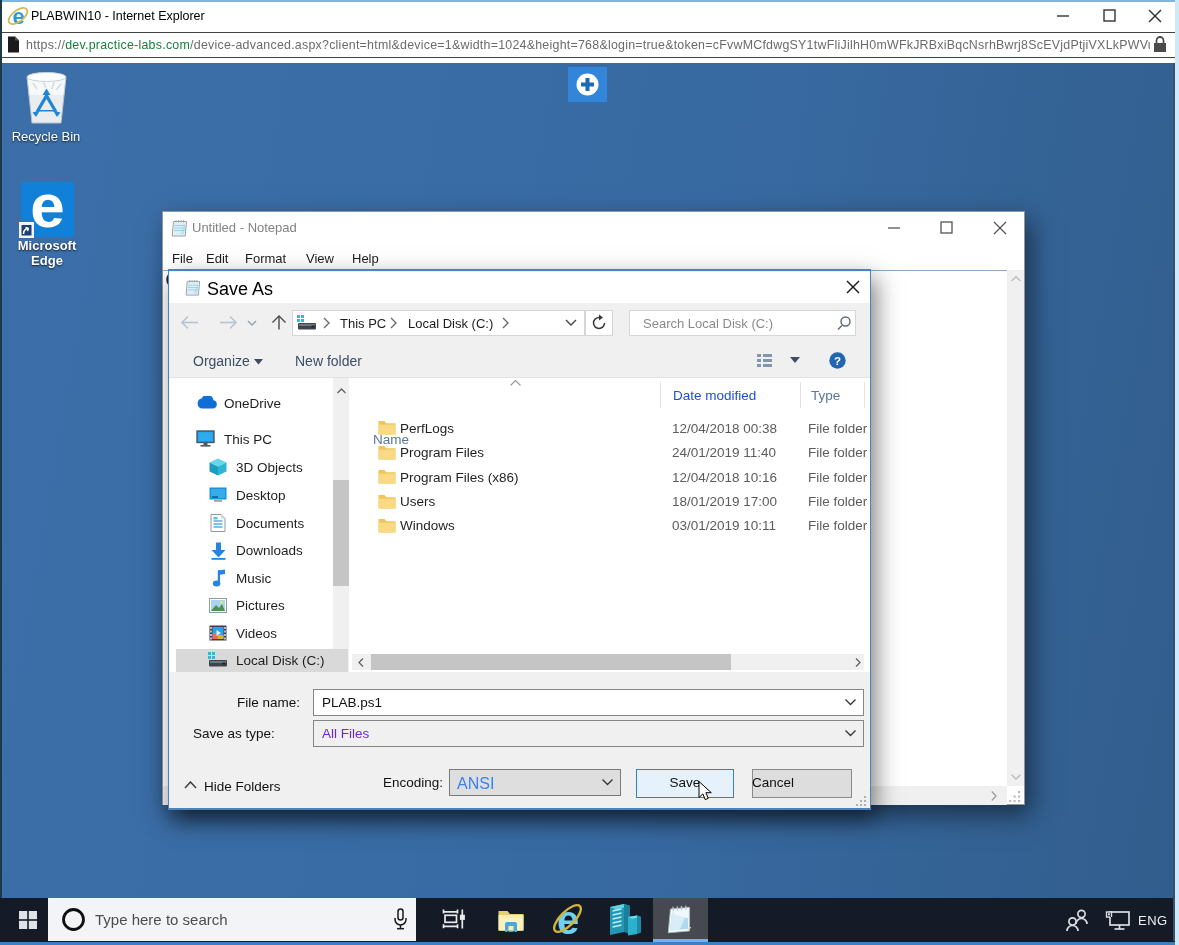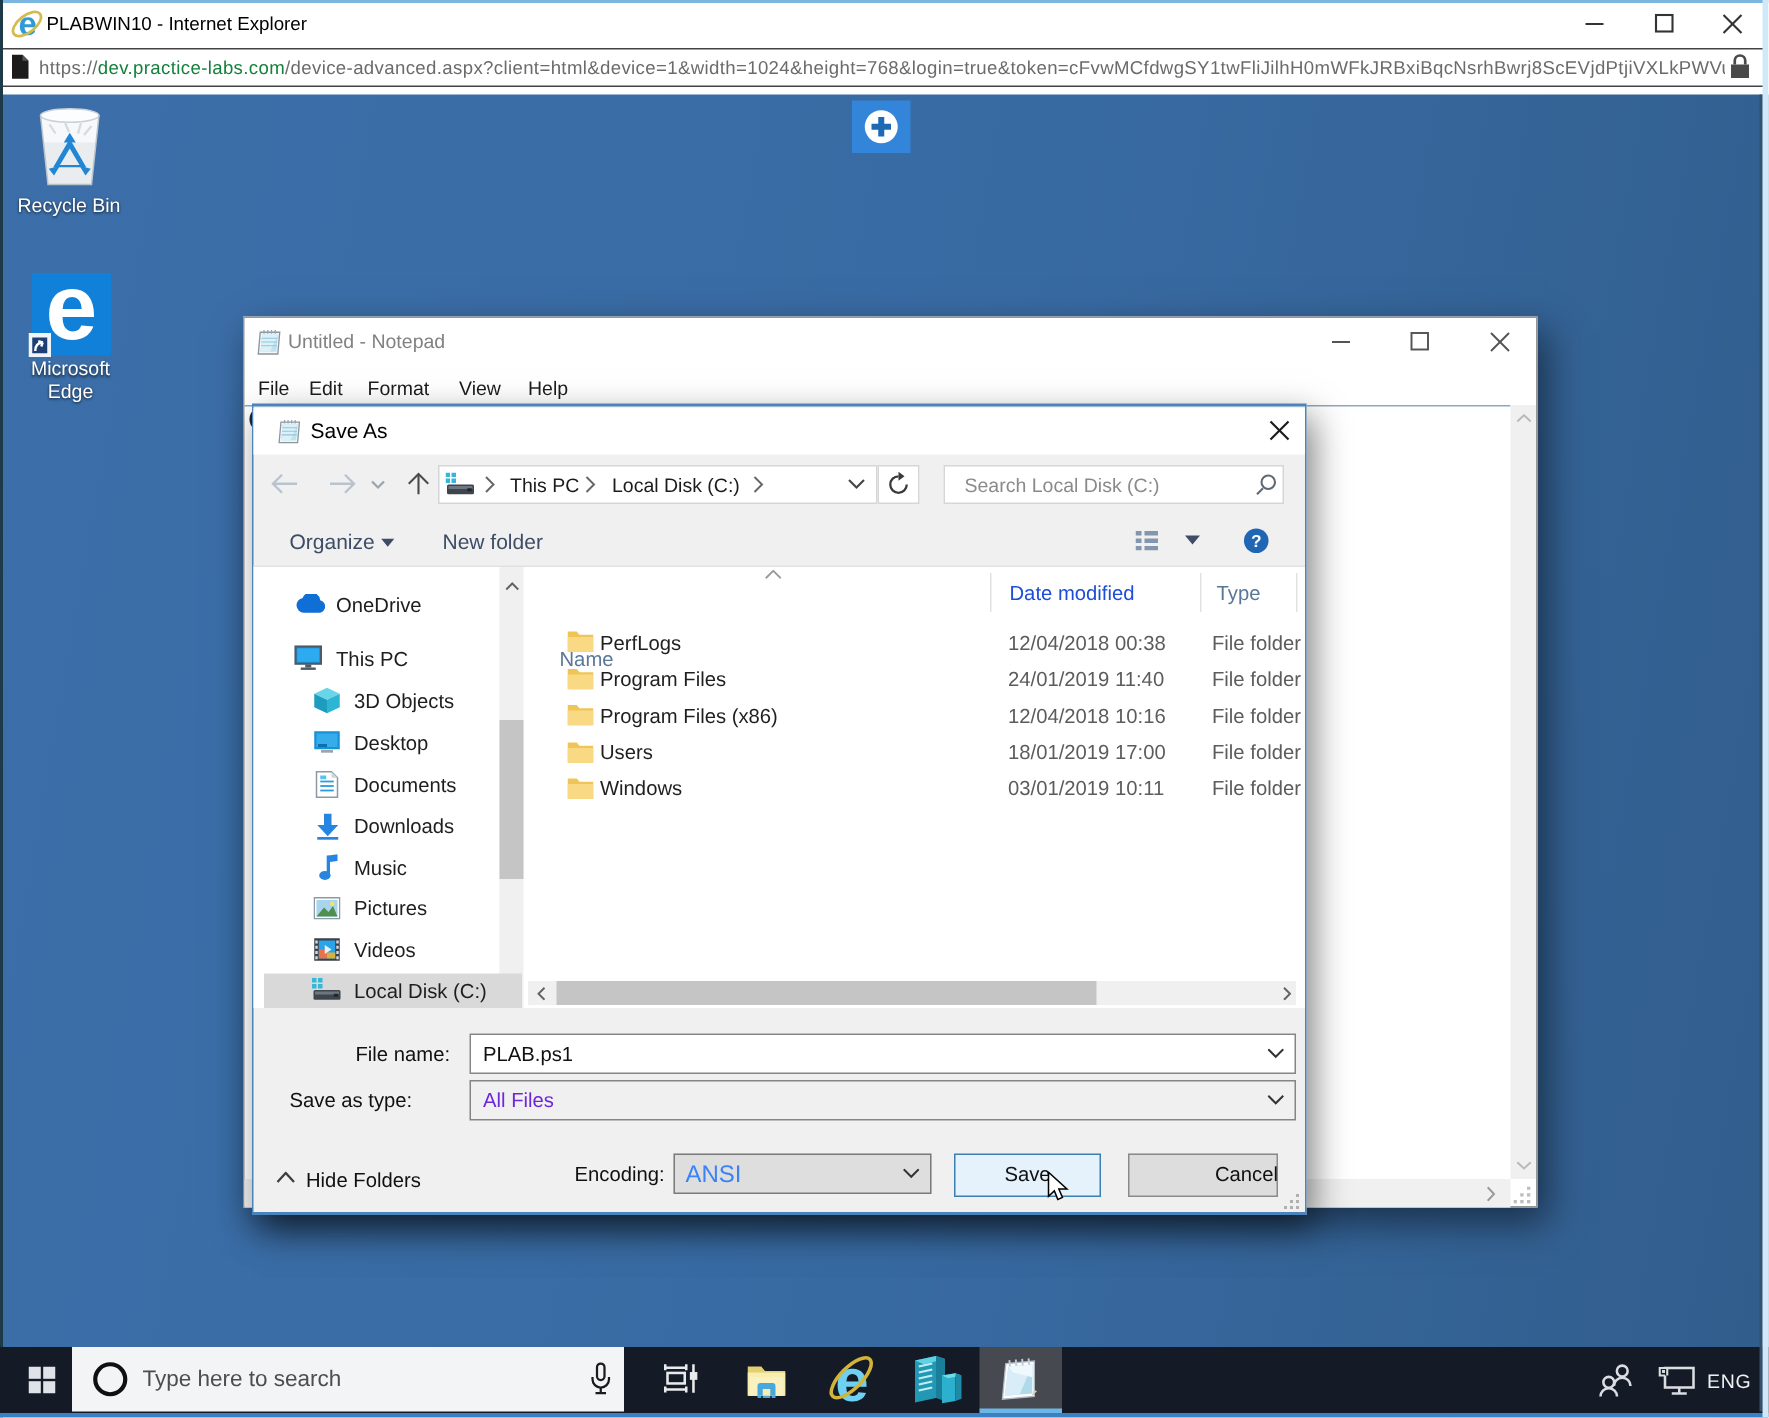--- a/index.html
+++ b/index.html
@@ -105,21 +105,21 @@
   </svg>
   <div class="abs icolabel" style="left:0px; top:129px; width:92px;">Recycle Bin</div>
 
   <div class="abs" style="left:21px; top:182px; width:53px; height:55px; background:#1080d8; overflow:hidden;"></div>
   <div class="abs" style="left:21px; top:176px; width:53px; height:60px; font-family:'Liberation Sans'; font-weight:bold; font-size:62px; color:#fff; line-height:60px; text-align:center; overflow:hidden;">e</div>
   <svg class="abs" style="left:19px; top:222px;" width="15" height="16" viewBox="0 0 15 16">
     <rect x="0" y="0" width="15" height="16" fill="#f2f5f8"></rect>
     <rect x="2.5" y="3" width="10" height="10.5" fill="#1d3f73"></rect>
     <path d="M4.5,12 C4.5,8.5 6.5,6.5 9.5,6.2 M9.5,6.2 l-3,-0.8 M9.5,6.2 l-1,2.8" stroke="#fff" stroke-width="1.6" fill="none"></path>
   </svg>
-  <div class="abs icolabel" style="left:1px; top:239px; width:92px; line-height:14.5px;">Microsoft<br>Edge</div>
+  <div class="abs icolabel" style="left:1px; top:239px; width:92px; line-height:14.5px;font-weight:bold;">Microsoft<br>Edge</div>
 
   <div class="abs" id="notepad"></div>
   <div class="abs" id="nptitle">Untitled - Notepad</div>
   <svg class="abs" style="left:880px; top:217px;" width="140" height="22" viewBox="0 0 140 22">
     <line x1="8" y1="11" x2="20" y2="11" stroke="#555" stroke-width="1.3"></line>
     <rect x="61" y="5" width="11" height="11" fill="none" stroke="#555" stroke-width="1.3"></rect>
     <line x1="114" y1="5" x2="126" y2="17" stroke="#555" stroke-width="1.3"></line>
     <line x1="126" y1="5" x2="114" y2="17" stroke="#555" stroke-width="1.3"></line>
   </svg>
   <div class="abs npmenu" style="left:172px;">File</div>
@@ -181,21 +181,21 @@
         <line x1="4.2" y1="9" x2="14.8" y2="9"></line>
         <line x1="4" y1="11.5" x2="14.6" y2="11.5"></line>
       </g>
     <g stroke="#9aa5ad" stroke-width="0.9">
         <line x1="6" y1="1" x2="6" y2="3.5"></line>
         <line x1="8.5" y1="1" x2="8.5" y2="3.5"></line>
         <line x1="11" y1="1" x2="11" y2="3.5"></line>
         <line x1="13.5" y1="1" x2="13.5" y2="3.5"></line>
       </g>
   </svg>
-  <div class="abs" style="left:207px; top:279px; font-size:14px; color:#000;">Save As</div>
+  <div class="abs" style="left:207px; top:279px; font-size:18px; color:#000;">Save As</div>
   <svg class="abs" style="left:845px; top:279px;" width="16" height="16" viewBox="0 0 16 16">
     <line x1="2" y1="2" x2="14" y2="14" stroke="#1a1a1a" stroke-width="1.4"></line>
     <line x1="14" y1="2" x2="2" y2="14" stroke="#1a1a1a" stroke-width="1.4"></line>
   </svg>
 
   <svg class="abs" style="left:178px; top:312px;" width="116" height="21" viewBox="0 0 116 21">
     <g stroke="#b9c3cd" stroke-width="1.6" fill="none">
       <line x1="4" y1="10.5" x2="20" y2="10.5"></line>
         <polyline points="10,4.5 4,10.5 10,16.5"></polyline>
       <line x1="42" y1="10.5" x2="58" y2="10.5"></line>
@@ -433,21 +433,21 @@
   <div class="abs" style="left:204px; top:779px; font-size:13.5px; color:#111;">Hide Folders</div>
   <div class="abs" style="left:383px; top:775px; font-size:13.5px; color:#111;">Encoding:</div>
   <div class="abs" style="left:449px; top:769px; width:172px; height:27px; background:#dedede; border:1px solid #7a7a7a;"></div>
   <div class="abs" style="left:457px; top:775px; font-size:16px; color:#3b82f6;">ANSI</div>
   <svg class="abs" style="left:602px; top:779px;" width="11" height="7" viewBox="0 0 11 7">
       <polyline points="0.5,0.5 5.5,5.5 10.5,0.5" fill="none" stroke="#333" stroke-width="1.3"></polyline>
     </svg>
   <div class="abs" style="left:636px; top:769px; width:98px; height:29px; background:#e5f1fb; border:1px solid #3c7fb1;"></div>
   <div class="abs" style="left:636px; top:769px; width:98px; height:29px; line-height:27px; text-align:center; font-size:13.5px; color:#111;">Save</div>
   <div class="abs" style="left:752px; top:769px; width:100px; height:29px; background:#dddddd; border:1px solid #8a8a8a;"></div>
-  <div class="abs" style="left:752px; top:769px; width:100px; height:21px; line-height:27px; text-align:right; font-size:13.5px; color:#111;">Cancel</div>
+  <div class="abs" style="left:752px; top:769px; width:100px; height:21px; line-height:27px; text-align:left; font-size:13.5px; color:#111;">Cancel</div>
   <svg class="abs" style="left:856px; top:796px;" width="11" height="11" viewBox="0 0 11 11">
     <g fill="#b0b0b0">
         <rect x="8" y="0" width="2" height="2"></rect>
         <rect x="4" y="4" width="2" height="2"></rect>
         <rect x="8" y="4" width="2" height="2"></rect>
         <rect x="0" y="8" width="2" height="2"></rect>
         <rect x="4" y="8" width="2" height="2"></rect>
         <rect x="8" y="8" width="2" height="2"></rect>
       </g>
   </svg>

